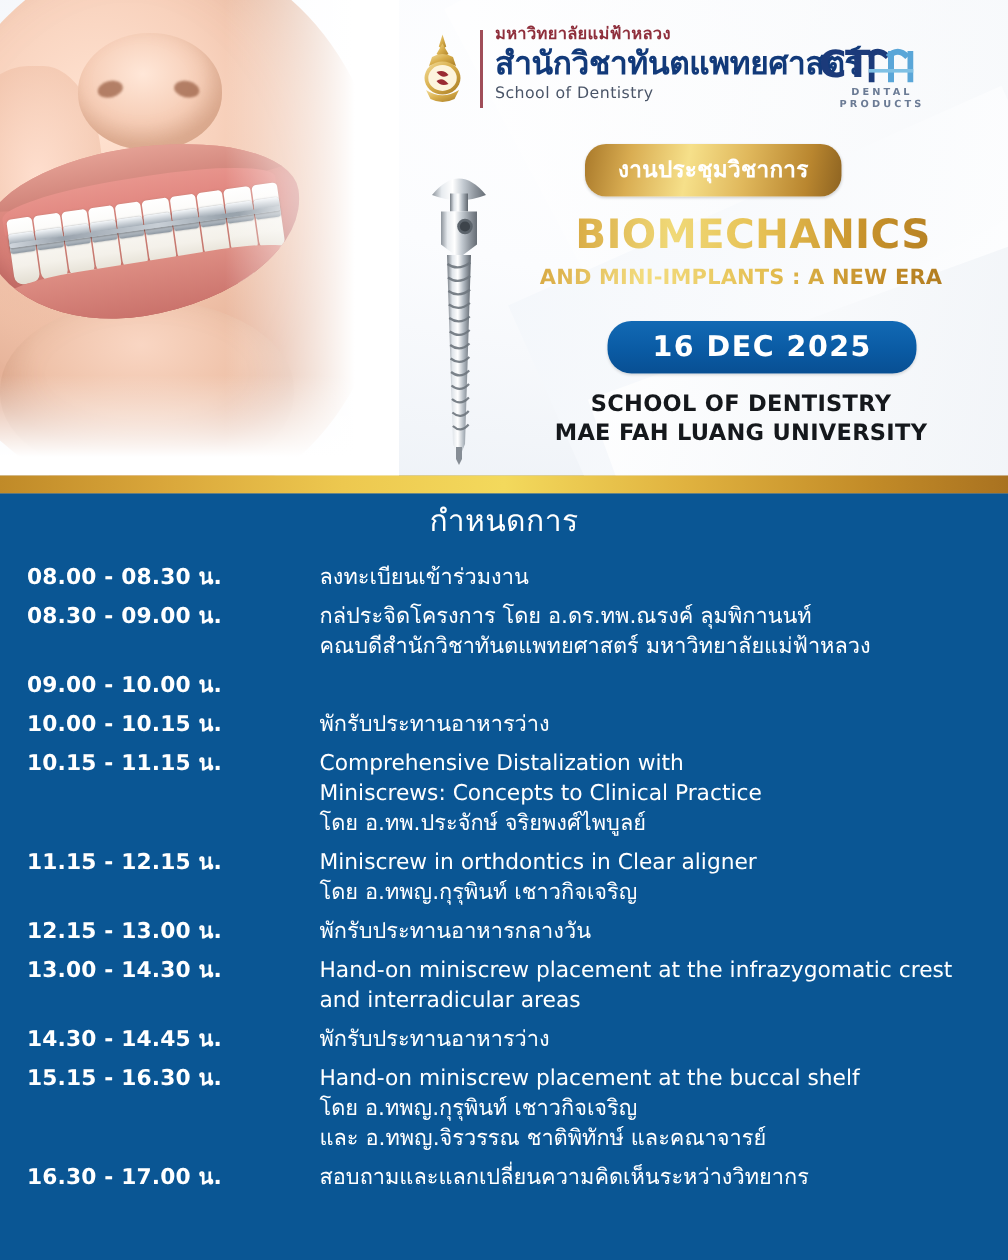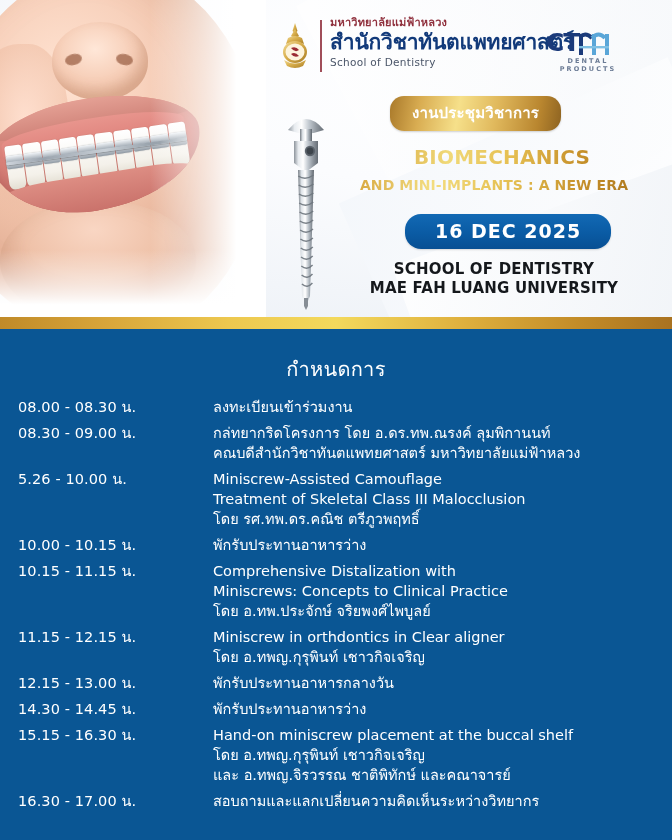--- a/index.html
+++ b/index.html
@@ -181,21 +181,21 @@
   .pill-gold{
     position:absolute;left:390px;top:96px;
     padding:5px 22px 6px;border-radius:14px;
     background:linear-gradient(100deg,#a9792a 0%,#d9ad52 18%,#f6e08a 40%,#e0b85c 62%,#b9862f 86%,#8d6321 100%);
     box-shadow:0 1px 2px rgba(0,0,0,.18);
     color:#ffffff;font-size:15px;font-weight:700;letter-spacing:.2px;
     white-space:nowrap;
   }
   .title-main{
     position:absolute;left:336px;top:140px;width:332px;text-align:center;
-    font-size:20px;font-weight:800;letter-spacing:.2px;line-height:34px;
+    font-size:27px;font-weight:800;letter-spacing:.2px;line-height:34px;
     background:linear-gradient(92deg,#b07c22 0%,#d9ab45 14%,#f0d978 34%,#e6c053 52%,#c8932c 72%,#a6711c 100%);
     -webkit-background-clip:text;background-clip:text;color:transparent;
     white-space:nowrap;
   }
   .title-sub{
     position:absolute;left:318px;top:174px;width:352px;text-align:center;
     font-size:14px;font-weight:800;letter-spacing:.1px;line-height:22px;
     background:linear-gradient(92deg,#b07c22 0%,#d9ab45 12%,#f3dd80 32%,#e4be50 55%,#c38d29 76%,#a06d1a 100%);
     -webkit-background-clip:text;background-clip:text;color:transparent;
     white-space:nowrap;
@@ -220,30 +220,30 @@
   }
 
   
   .schedule{
     position:absolute;left:0;top:329px;width:672px;height:511px;
     background:#0a5694;
   }
   .sched-title{
     text-align:center;color:#ffffff;
     font-size:20px;font-weight:400;letter-spacing:.3px;
-    padding-top:24px;
+    padding-top:2px;
   }
   .rows{margin-top:12px;padding:0 14px 0 18px;}
   .row{
     display:flex;align-items:flex-start;
     margin-bottom:6px;
   }
   .row-time{
     width:166px;flex:0 0 166px;
-    color:#ffffff;font-size:14.5px;line-height:20px;font-weight:400;
+    color:#ffffff;font-size:14.5px;line-height:20px;font-weight:700;
     letter-spacing:.1px;white-space:nowrap;
   }
   .row-desc{
     flex:1;color:#ffffff;font-size:14.5px;line-height:20px;font-weight:400;margin-left:29px;
   }
   .row-desc div{white-space:nowrap;}
 </style>
 </head>
 <body>
 
@@ -413,31 +413,26 @@
     <div class="rows" id="schedule-rows">
         <div class="row">
           <div class="row-time">08.00 - 08.30 น.</div>
           <div class="row-desc">
             <div>ลงทะเบียนเข้าร่วมงาน</div>
           </div>
         </div>
         <div class="row">
           <div class="row-time">08.30 - 09.00 น.</div>
           <div class="row-desc">
-            <div>กล่ทยากริดโครงการ โดย อ.ดร.ทพ.ณรงค์ ลุมพิกานนท์</div>
+            <div>กล่ประจิดโครงการ โดย อ.ดร.ทพ.ณรงค์ ลุมพิกานนท์</div>
             <div>คณบดีสำนักวิชาทันตแพทยศาสตร์ มหาวิทยาลัยแม่ฟ้าหลวง</div>
           </div>
         </div>
         <div class="row">
-          <div class="row-time">5.26 -  10.00 น.</div>
-          <div class="row-desc">
-            <div>Miniscrew-Assisted Camouflage</div>
-            <div>Treatment of Skeletal Class III Malocclusion</div>
-            <div>โดย รศ.ทพ.ดร.คณิช ตรีภูวพฤทธิ์</div>
-          </div>
+          <div class="row-time">09.00 -  10.00 น.</div>
         </div>
         <div class="row">
           <div class="row-time">10.00  -  10.15   น.</div>
           <div class="row-desc">
             <div>พักรับประทานอาหารว่าง</div>
           </div>
         </div>
         <div class="row">
           <div class="row-time">10.15   -  11.15   น.</div>
           <div class="row-desc">
@@ -453,20 +448,27 @@
             <div>โดย อ.ทพญ.กุรุพินท์ เชาวกิจเจริญ</div>
           </div>
         </div>
         <div class="row">
           <div class="row-time">12.15   -  13.00  น.</div>
           <div class="row-desc">
             <div>พักรับประทานอาหารกลางวัน</div>
           </div>
         </div>
         <div class="row">
+          <div class="row-time">13.00  -  14.30  น.</div>
+          <div class="row-desc">
+            <div>Hand-on miniscrew placement at the infrazygomatic crest</div>
+            <div>and interradicular areas</div>
+          </div>
+        </div>
+        <div class="row">
           <div class="row-time">14.30  -  14.45  น.</div>
           <div class="row-desc">
             <div>พักรับประทานอาหารว่าง</div>
           </div>
         </div>
         <div class="row">
           <div class="row-time">15.15   -  16.30  น.</div>
           <div class="row-desc">
             <div>Hand-on miniscrew placement at the buccal shelf</div>
             <div>โดย อ.ทพญ.กุรุพินท์ เชาวกิจเจริญ</div>

